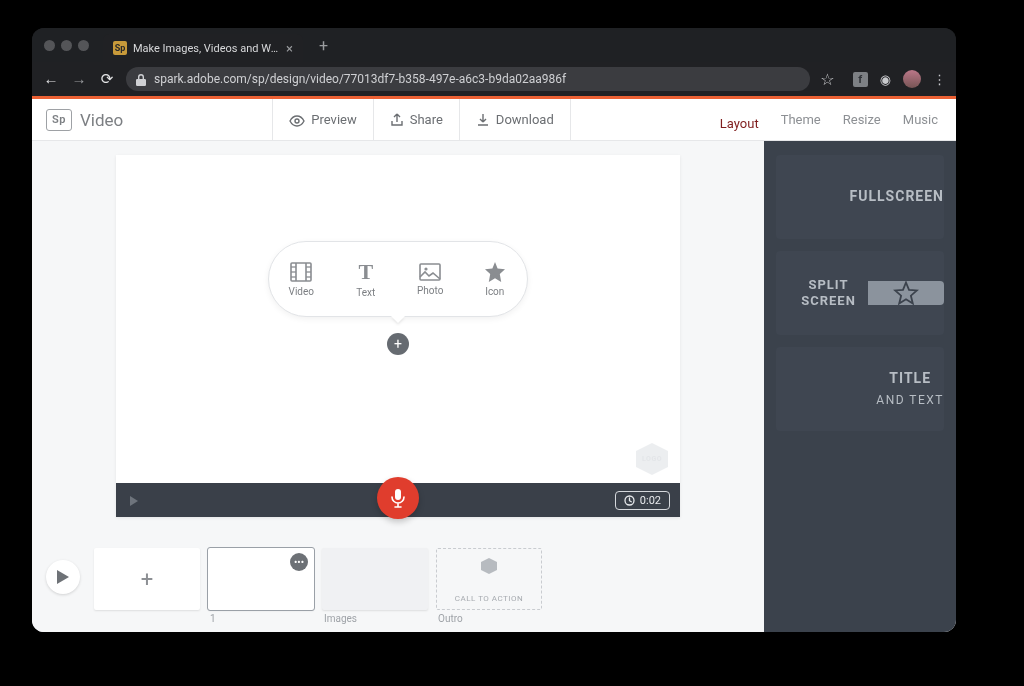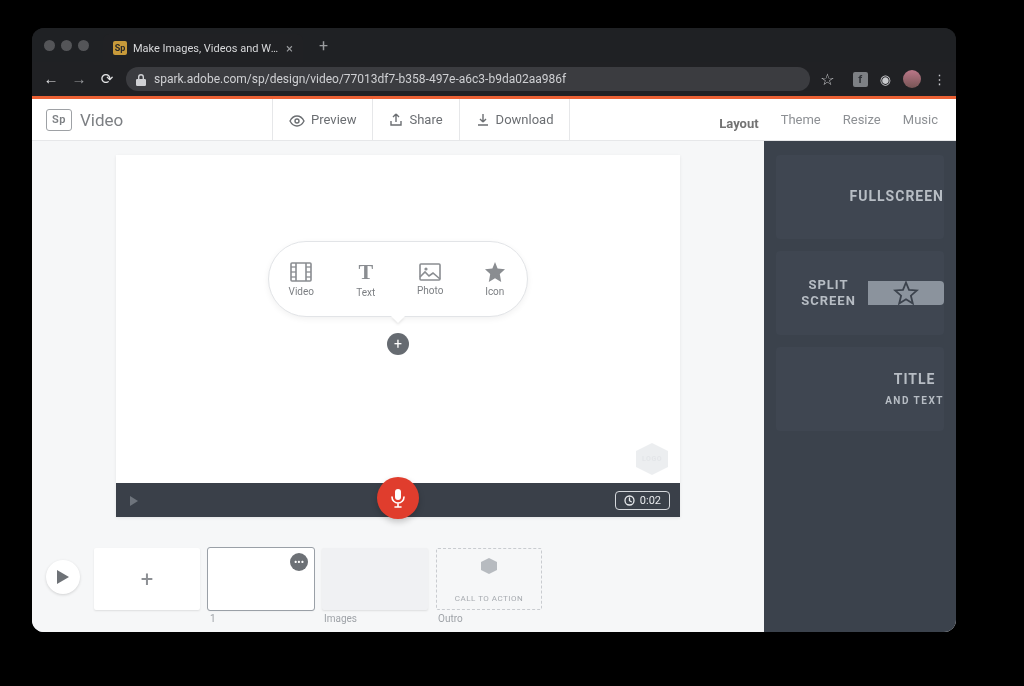--- a/index.html
+++ b/index.html
@@ -103,21 +103,21 @@
   }
   .brand-name { color:#7c7f83; font-size:17px; font-weight:400; }
   .header-center { margin-left:auto; display:flex; height:100%; }
   .hc-btn {
     display:flex; align-items:center; gap:6px; padding:12px 16px;
     border-left:1px solid #e6e7e9; color:#6b6e72; font-size:13px;
     cursor:pointer;
   }
   .header-right { margin-left:auto; display:flex; height:100%; align-items:center; padding-right:18px; gap:22px; }
   .hr-link { color:#8d9094; font-size:13px; cursor:pointer; }
-  .hr-link.active { color:#737373; font-weight:700;margin-top:8px; }
+  .hr-link.active { color:#7f1d1d; font-weight:400;margin-top:8px; }
   
   .main { flex:1; display:flex; min-height:0; }
   .stage-col { flex:1; display:flex; flex-direction:column; min-width:0; }
   .stage-wrap { flex:1; display:flex; align-items:flex-start; justify-content:center; padding:14px 0 0 0; position:relative; }
   .canvas {
     width: 564px; height: 362px;
     background: var(--white);
     position:relative;
     box-shadow: 0 1px 3px rgba(0,0,0,.08);
   }
@@ -208,21 +208,21 @@
     width: 192px; background: var(--panel-bg);
     padding: 14px 12px; display:flex; flex-direction:column; gap:12px;
     overflow:auto;
   }
   .layout-card {
     background: var(--panel-card); border-radius:4px;
     height:84px; display:flex; align-items:center; justify-content:flex-end;
     color: var(--panel-text); cursor:pointer; position:relative;
   }
   .lc-label { font-size:14px; font-weight:700; letter-spacing:1px; text-align:center; line-height:1.25; }
-  .lc-sub { font-size:10px; letter-spacing:1.5px; display:block; font-weight:700; margin-top:6px;}
+  .lc-sub { font-size:12px; letter-spacing:1.5px; display:block; font-weight:400; margin-top:6px;}
   .layout-card.split { padding:0; display:flex; }
   .split-left { flex:1; display:flex; align-items:center; justify-content:center; }
   .split-right { width:76px; background: var(--panel-card-light); display:flex; align-items:center; justify-content:center; border-radius:0 4px 4px 0;}
   .caption-pill { background:#ececec; color:#2e3136; font-size:11px; font-weight:700; letter-spacing:1px; padding:3px 8px; border-radius:1px;}
   
   svg { display:inline-block; vertical-align:middle; }
 </style>
 </head>
 <body>
 

